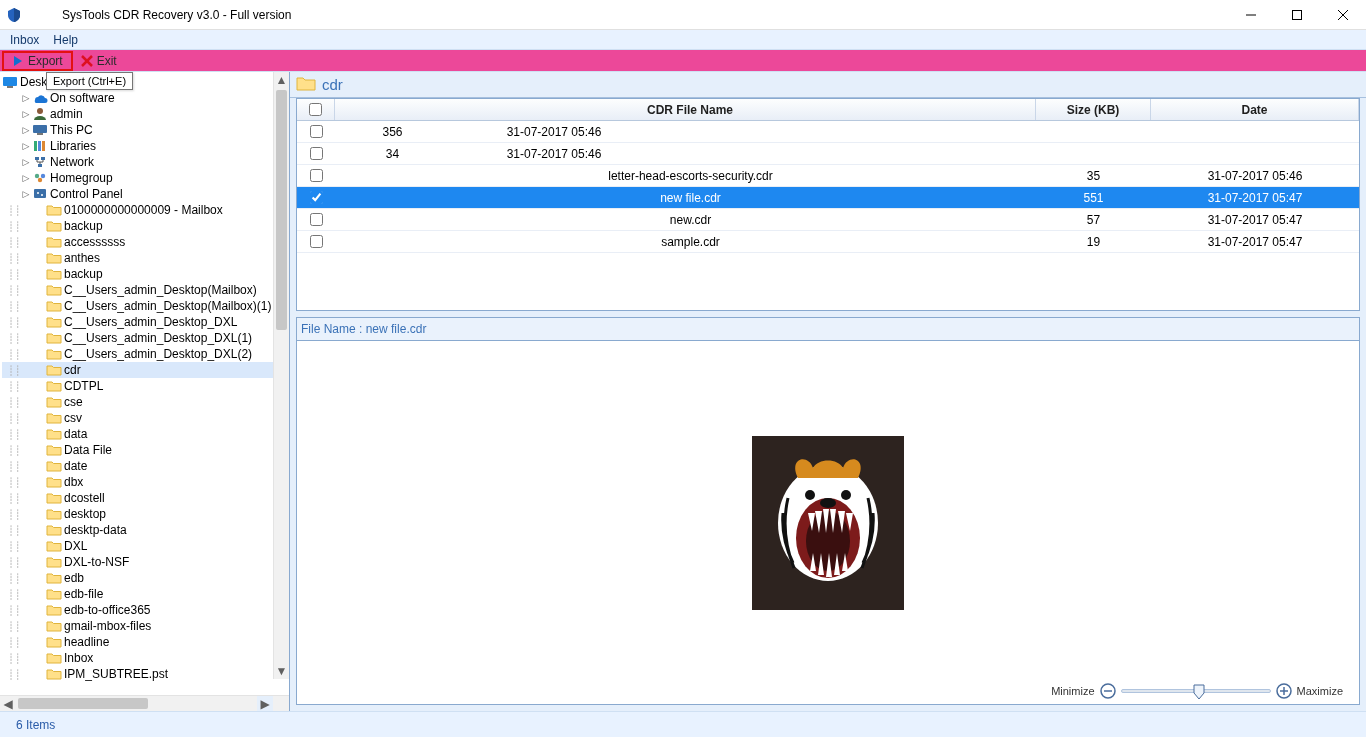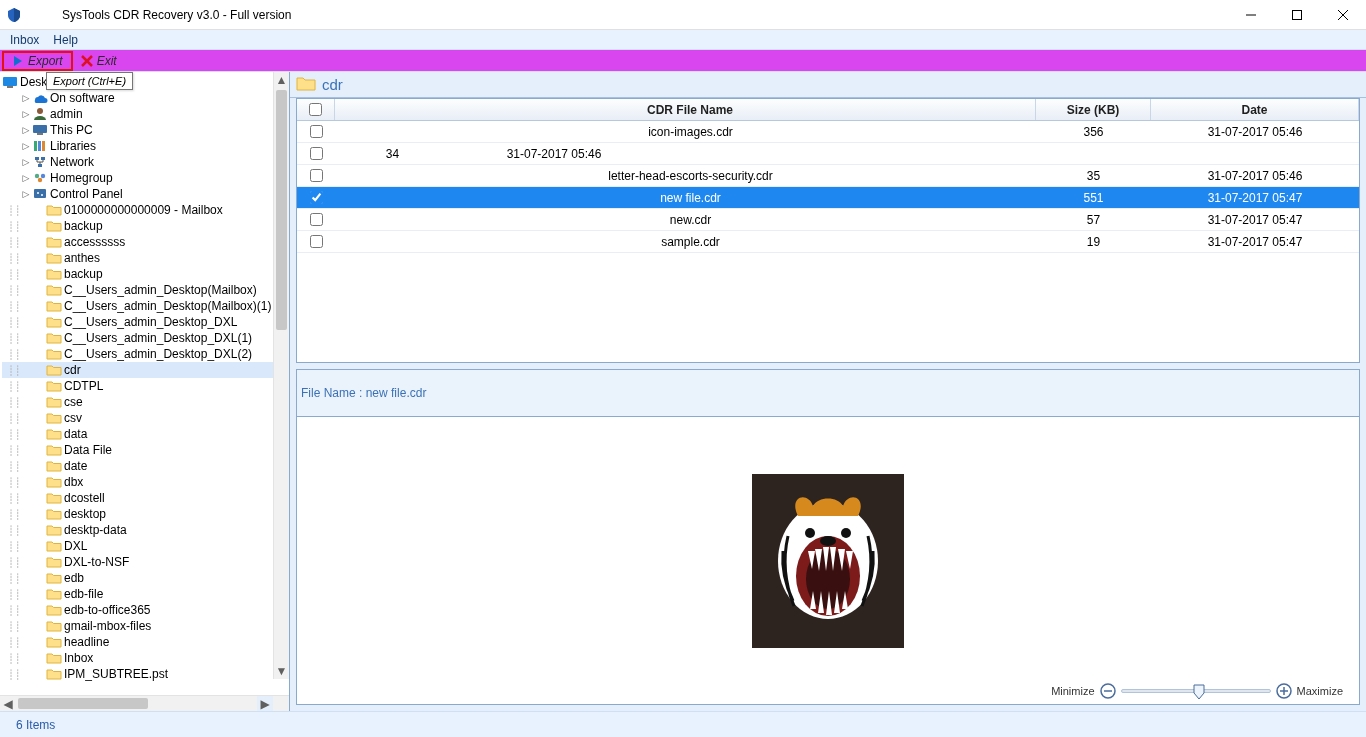--- a/index.html
+++ b/index.html
@@ -10,21 +10,21 @@
 .titlebar .app-icon { width: 16px; height: 16px; margin: 0 6px 0 6px; }
 .titlebar .title { flex: 0 0 auto; padding-left: 2px; margin-left: 32px; }
 .titlebar .spacer { flex: 1; }
 .titlebar .winbtn { width: 46px; height: 30px; display: flex; align-items: center; justify-content: center; }
 
 
 .menubar { height: 20px; background: #e8f2ff; border-bottom: 1px solid #cfe0f3; display: flex; align-items: center; padding-left: 10px; gap: 14px; }
 .menubar .menu-item { color: #153a6b; cursor: default; }
 
 
-.toolbar { height: 22px; background: #d946ef; border-bottom: 1px solid #cfe0f3; display: flex; align-items: flex-end; font-style: italic; }
+.toolbar { height: 22px; background: #ec4899; border-bottom: 1px solid #cfe0f3; display: flex; align-items: flex-end; }
 .tool-btn { display: inline-flex; align-items: center; gap: 4px; padding: 1px 8px; height: 20px; cursor: default; }
 .tool-btn .tlabel { color: #2b2b2b; }
 .export-highlight { border: 2px solid #e31111; margin-left: 2px; }
 .tool-icon { width: 12px; height: 12px; display: inline-block; }
 
 
 .main { display: flex; height: calc(737px - 30px - 20px - 22px - 26px); }
 
 
 .tree-panel { width: 290px; border-right: 1px solid #89a9cf; position: relative; background: #fff; display: flex; flex-direction: column; }
@@ -49,38 +49,38 @@
 .dots { color: #b0b0b0; font-size: 10px; letter-spacing: -1px; }
 
 
 .tooltip { position: absolute; left: 46px; top: 22px; background: #fffffe; border: 1px solid #767676; padding: 2px 6px; font-size: 11px; z-index: 50; box-shadow: 1px 1px 2px rgba(0,0,0,.15); }
 
 
 .right { flex: 1; display: flex; flex-direction: column; background: #e5effb; }
 .path-bar { height: 26px; background: #e5effb; display: flex; align-items: center; padding-left: 6px; gap: 6px; border-bottom: 1px solid #a7c0de; }
 .path-bar .crumb { color: #3b72b7; font-size: 15px; font-weight: 400; }
 
-.list-container { margin: 0 6px 6px 6px; background: #fff; border: 1px solid #89a9cf; flex: 0 0 auto; height: 265px; overflow: hidden; }
+.list-container { margin: 0 6px 6px 6px; background: #fff; border: 1px solid #89a9cf; flex: 0 0 auto; height: 213px; overflow: hidden; }
 .list-header { display: flex; height: 22px; background: linear-gradient(#fdfefe,#e8eef7); border-bottom: 1px solid #b7c8dd; }
 .list-header .hcell { border-right: 1px solid #c9d6e8; display: flex; align-items: center; justify-content: center; font-weight: 700; color: #1f1f1f; }
 .col-chk { width: 38px; flex: 0 0 38px; }
 .col-name { flex: 1; padding-left: 10px; justify-content: center; }
 .col-size { width: 115px; flex: 0 0 115px; }
 .col-date { width: 208px; flex: 0 0 208px; border-right: none; }
 
 .list-body .row { display: flex; height: 22px; align-items: center; border-bottom: 1px solid #e9eef6; }
 .list-body .row .cell { display: flex; align-items: center; }
 .list-body .row .col-chk { justify-content: center; }
 .list-body .row .col-name { padding-left: 10px; }
 .list-body .row .col-size, .list-body .row .col-date { justify-content: center; }
 .list-body .row.selected { background: #1e88f0; color: #fff; }
 .list-body .row.selected .chkbox { accent-color: #1e88f0; }
 
 .chkbox { width: 13px; height: 13px; }
-.preview-label { margin: 0 6px; padding: 16px 4px; border: 1px solid #89a9cf; border-bottom: none; background: #eaf2fc; color: #3b72b7; font-size: 12px; }
+.preview-label { margin: 0 6px; padding: 4px 4px; border: 1px solid #89a9cf; border-bottom: none; background: #eaf2fc; color: #3b72b7; font-size: 12px; }
 .preview-panel { margin: 0 6px 6px 6px; flex: 1; background: #fff; border: 1px solid #89a9cf; position: relative; display: flex; align-items: center; justify-content: center; }
 .preview-img { width: 152px; height: 174px; background: #2d231f; display: flex; align-items: center; justify-content: center; }
 
 
 .slider-bar { position: absolute; bottom: 4px; right: 16px; display: flex; align-items: center; gap: 4px; }
 .slider-bar .lbl { color: #333; font-size: 11px; }
 .slider-track { width: 150px; height: 4px; background: #dfe6ee; border: 1px solid #b0c4de; border-radius: 2px; position: relative; }
 .slider-thumb { position: absolute; left: 70px; top: -6px; }
 .slider-btn { width: 18px; height: 18px; }
 
@@ -564,21 +564,20 @@
           </div>
         <div class="hcell col-name">CDR File Name</div>
         <div class="hcell col-size">Size (KB)</div>
         <div class="hcell col-date">Date</div>
       </div>
       <div class="list-body" id="list-body">
           <div class="row">
             <div class="cell col-chk">
               <input type="checkbox" class="chkbox" style="">
             </div>
-            <div class="cell col-name">icon-images.cdr</div>
             <div class="cell col-size">356</div>
             <div class="cell col-date">31-07-2017 05:46</div>
           </div>
           <div class="row">
             <div class="cell col-chk">
               <input type="checkbox" class="chkbox" style="">
             </div>
             <div class="cell col-size">34</div>
             <div class="cell col-date">31-07-2017 05:46</div>
           </div>

